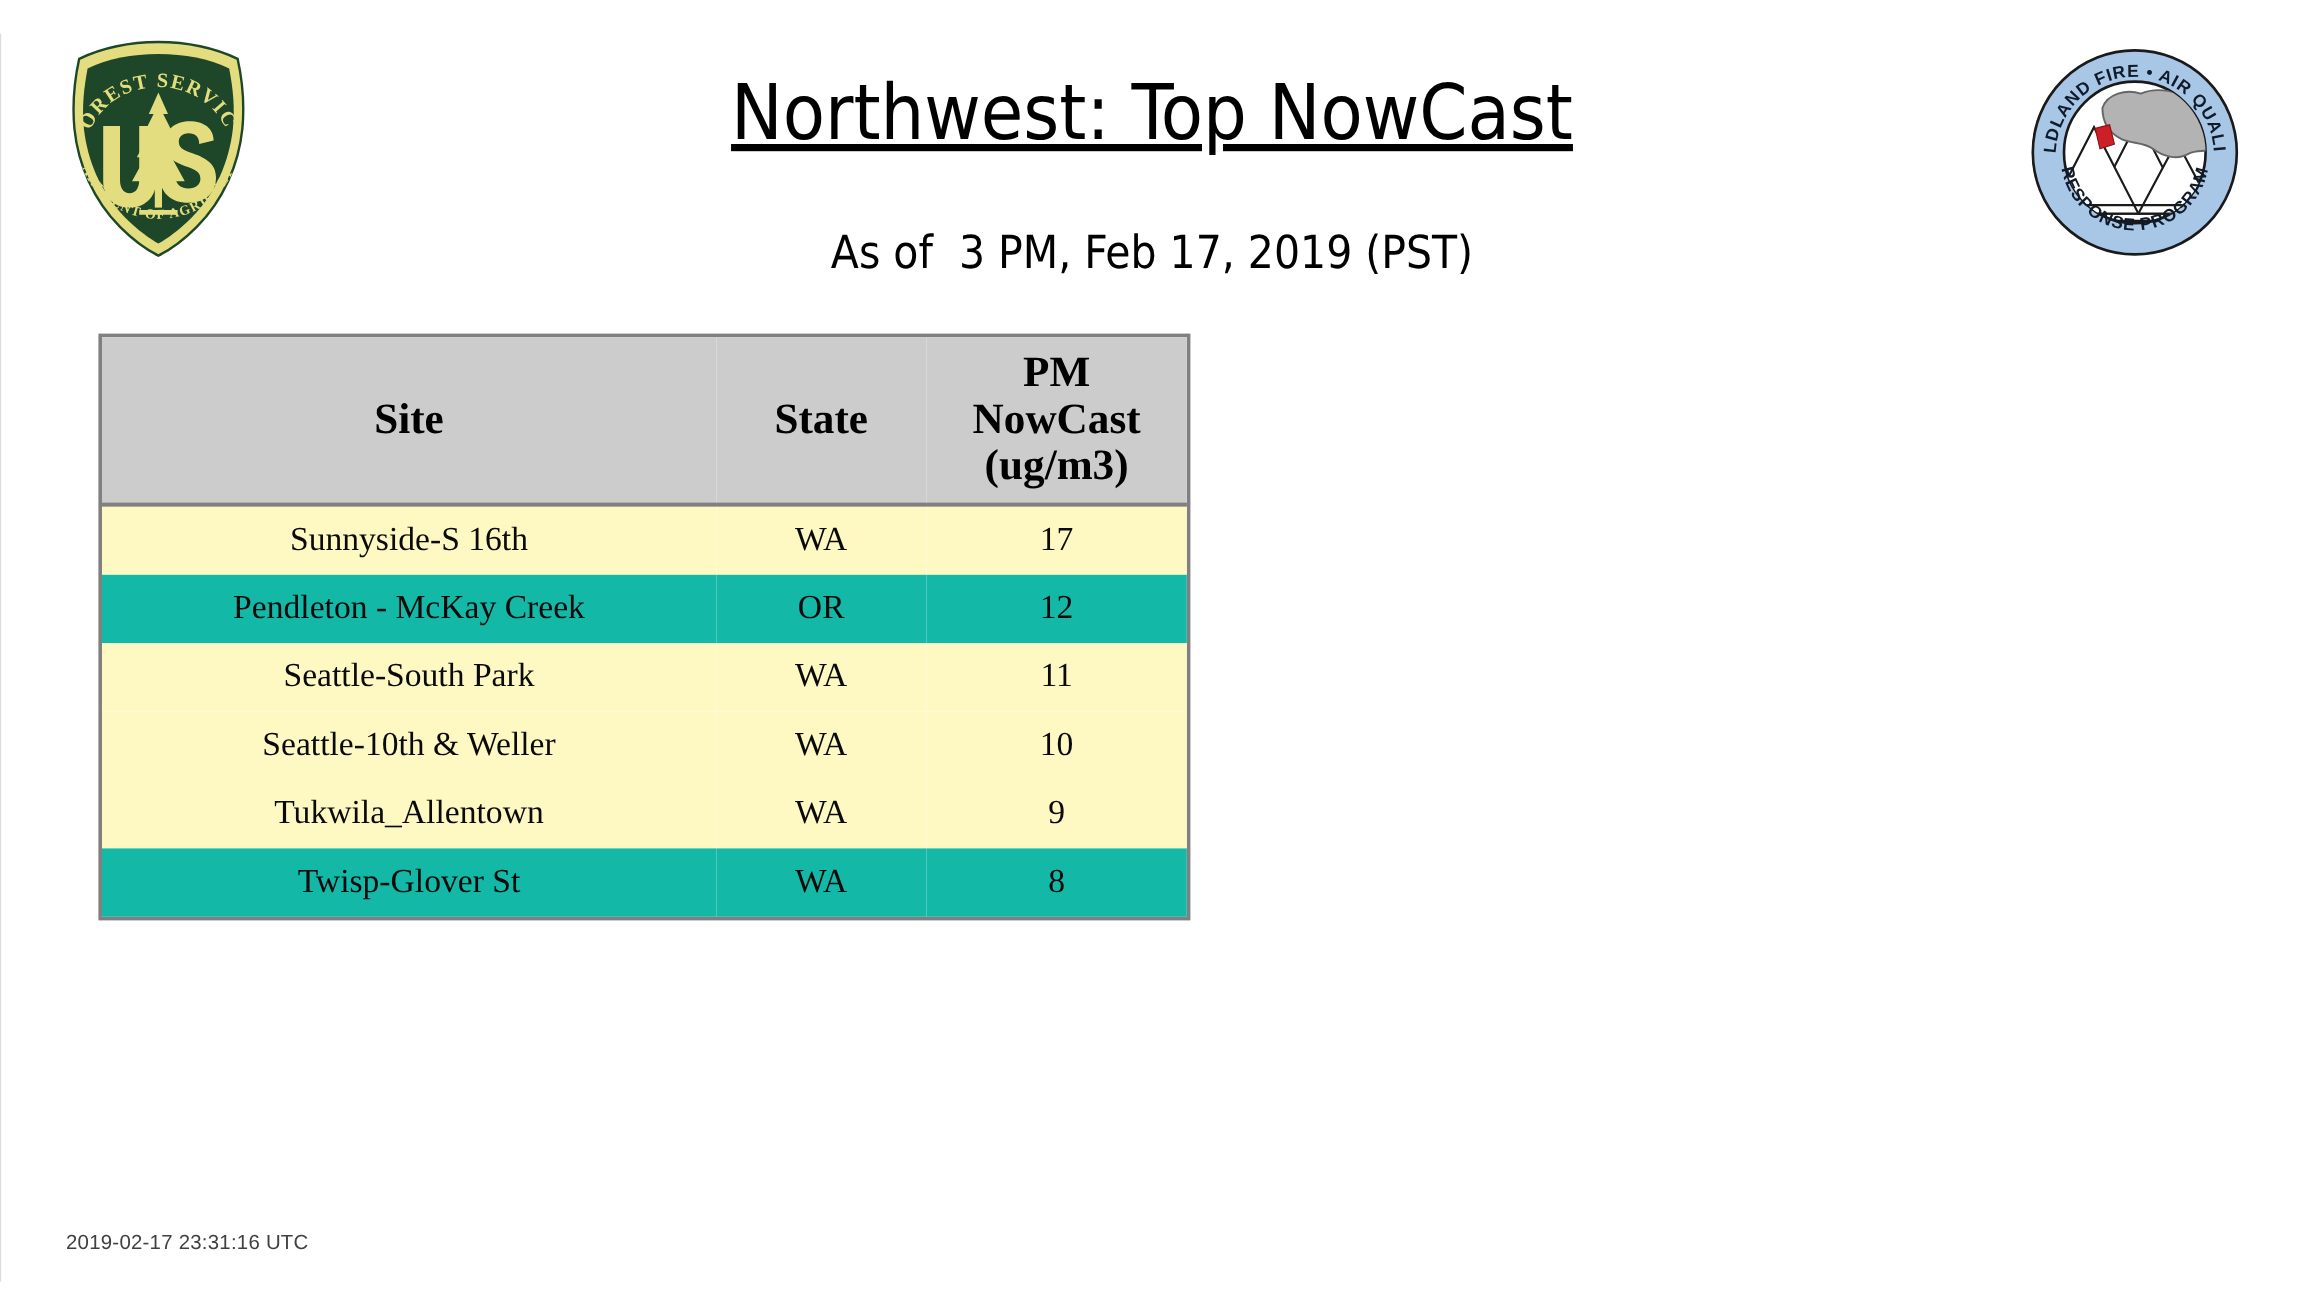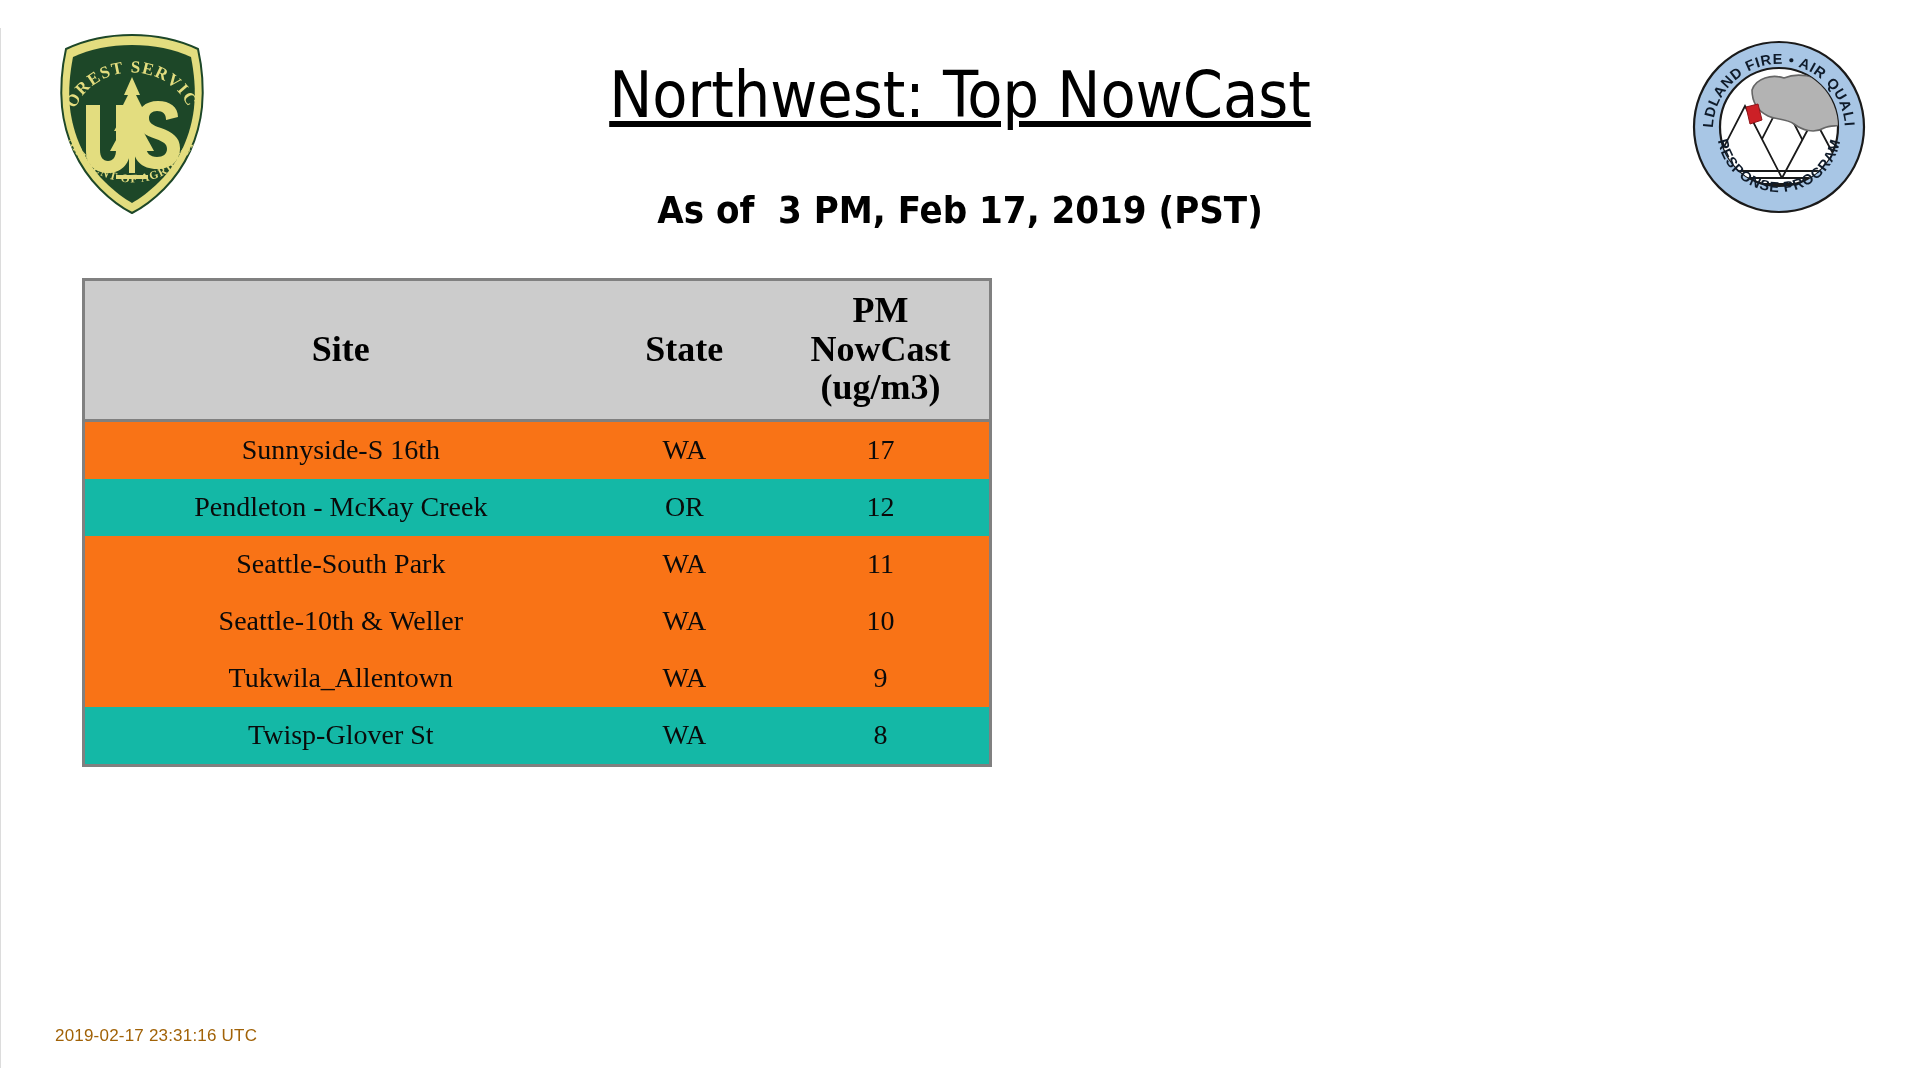--- a/index.html
+++ b/index.html
@@ -63,21 +63,21 @@
   }
   .subtitle {
     position: absolute;
     left: 260px;
     top: 188px;
     width: 1400px;
     text-align: center;
     font-family: "Liberation Sans Narrow", "DejaVu Sans Condensed", "Liberation Sans", sans-serif;
     font-stretch: condensed;
     font-size: 38px;
-    font-weight: 700;
+    font-weight: 400;
     color: #000000;
     white-space: pre;
   }
 
   
   .table-wrap {
     position: absolute;
     left: 82px;
     top: 278px;
     width: 910px;
@@ -109,37 +109,37 @@
   table.nowcast tbody td {
     font-family: "Liberation Serif", "DejaVu Serif", serif;
     font-weight: 400;
     font-size: 28px;
     color: #0a0a0a;
     text-align: center;
     height: 57px;
     padding: 0;
     vertical-align: middle;
   }
-  table.nowcast tbody tr.odd { background: #f97316; }
+  table.nowcast tbody tr.odd { background: #fef9c3; }
   table.nowcast tbody tr.even { background: #14b8a6; }
 
   .col-site  { width: 56.6%; }
   .col-state { width: 19.4%; }
   .col-val   { width: 24.0%; }
 
   .th-multi { display: block; }
 
   
   .footer-stamp {
     position: absolute;
     left: 55px;
     top: 1026px;
     font-family: "Liberation Sans", sans-serif;
     font-size: 17px;
-    color: #a16207;
+    color: #404040;
     letter-spacing: 0.2px;
   }
 </style>
 </head>
 <body>
 
 <div class="page-edge"></div>
 
 <div class="fs-logo">
   <svg viewBox="0 0 160 182" xmlns="http://www.w3.org/2000/svg" aria-hidden="true">

